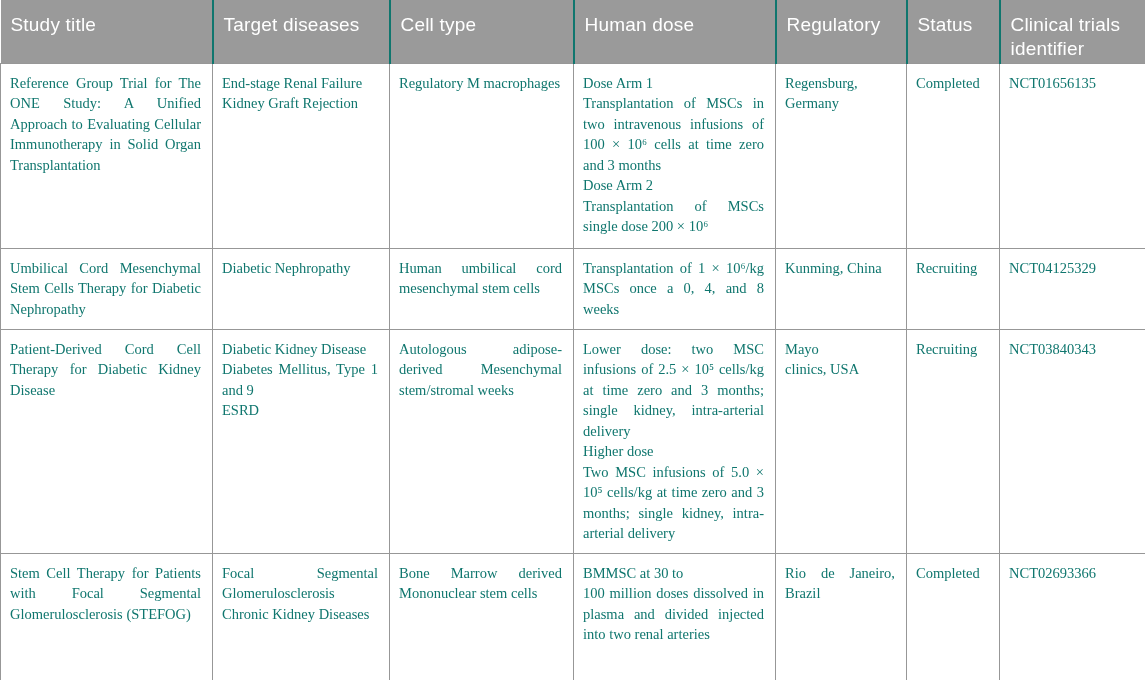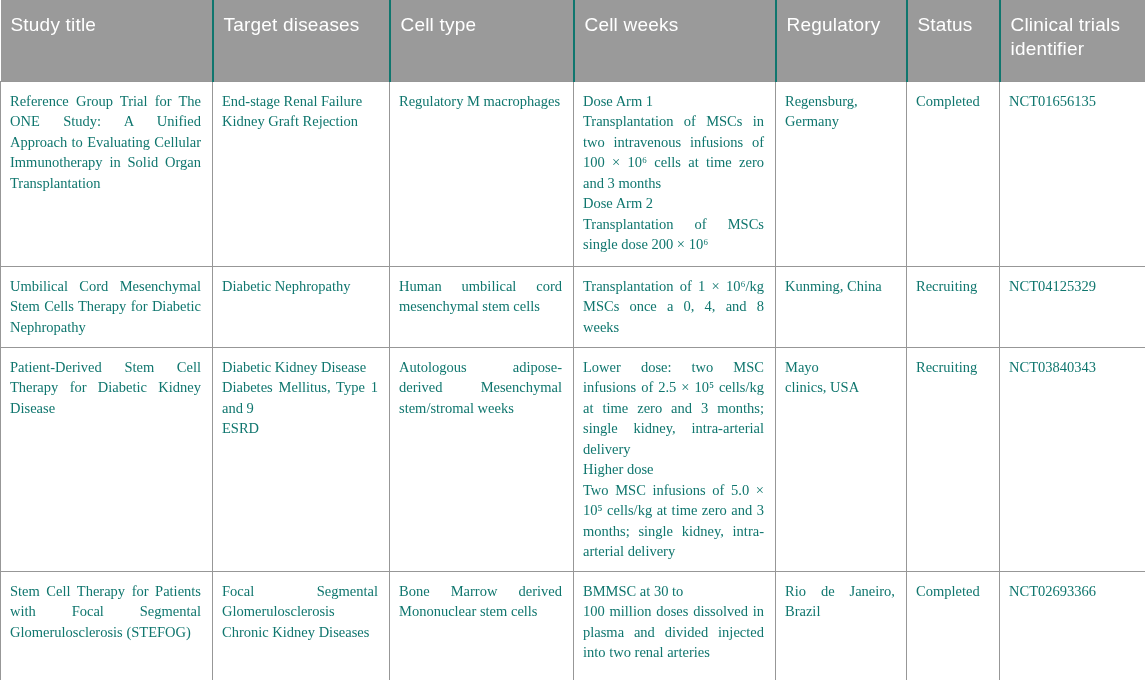--- a/index.html
+++ b/index.html
@@ -17,21 +17,21 @@
     background: #ffffff;
   }
   table.trials col.c1 { width: 212px; }
   table.trials col.c2 { width: 177px; }
   table.trials col.c3 { width: 184px; }
   table.trials col.c4 { width: 202px; }
   table.trials col.c5 { width: 131px; }
   table.trials col.c6 { width: 93px;  }
   table.trials col.c7 { width: 146px; }
 
-  table.trials thead tr { height: 81px; }
+  table.trials thead tr { height: 63px; }
   table.trials th {
     background: #9a9a9a;
     color: #ffffff;
     font-family: "Liberation Sans", "DejaVu Sans", sans-serif;
     font-size: 19px;
     font-weight: 400;
     letter-spacing: 0.2px;
     text-align: left;
     vertical-align: top;
     padding: 13px 10px 0 10px;
@@ -68,21 +68,21 @@
       <col class="c4">
       <col class="c5">
       <col class="c6">
       <col class="c7">
   </colgroup>
   <thead>
     <tr>
       <th>Study title</th>
       <th>Target diseases</th>
       <th>Cell type</th>
-      <th>Cell weeks</th>
+      <th>Human dose</th>
       <th>Regulatory</th>
       <th>Status</th>
       <th>Clinical trials identifier</th>
     </tr>
   </thead>
   <tbody>
     <tr class="r0">
       <td>Reference Group Trial for The ONE Study: A Unified Approach to Evaluating Cellular Immunotherapy in Solid Organ Transplantation</td>
       <td>End-stage Renal Failure
 Kidney Graft Rejection</td>
@@ -98,21 +98,21 @@
     <tr class="r1">
       <td>Umbilical Cord Mesenchymal Stem Cells Therapy for Diabetic Nephropathy</td>
       <td>Diabetic Nephropathy</td>
       <td>Human umbilical cord mesenchymal stem cells</td>
       <td>Transplantation of 1 × 10⁶/kg MSCs once a 0, 4, and 8 weeks</td>
       <td>Kunming, China</td>
       <td>Recruiting</td>
       <td>NCT04125329</td>
     </tr>
     <tr class="r2">
-      <td>Patient-Derived Stem Cell Therapy for Diabetic Kidney Disease</td>
+      <td>Patient-Derived Cord Cell Therapy for Diabetic Kidney Disease</td>
       <td>Diabetic Kidney Disease
 Diabetes Mellitus, Type 1 and 9
 ESRD</td>
       <td>Autologous adipose-derived Mesenchymal stem/stromal weeks</td>
       <td>Lower dose: two MSC infusions of 2.5 × 10⁵ cells/kg at time zero and 3 months; single kidney, intra-arterial delivery
 Higher dose
 Two MSC infusions of 5.0 × 10⁵ cells/kg at time zero and 3 months; single kidney, intra-arterial delivery</td>
       <td>Mayo
 clinics, USA</td>
       <td>Recruiting</td>

